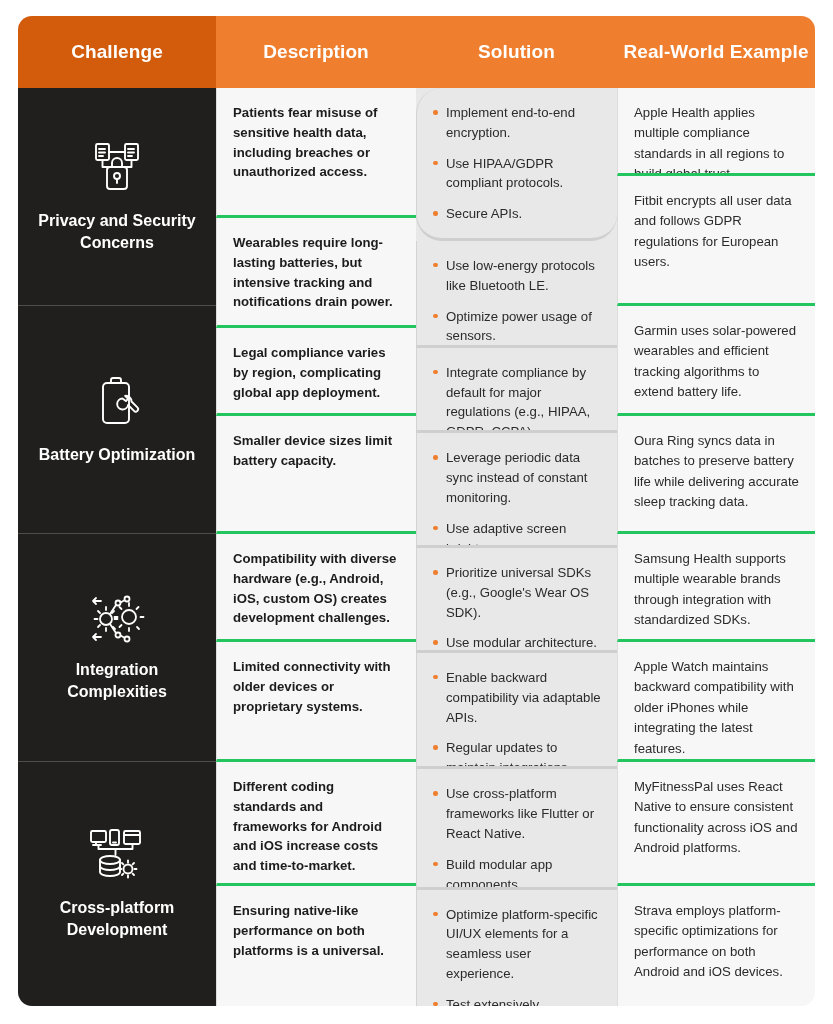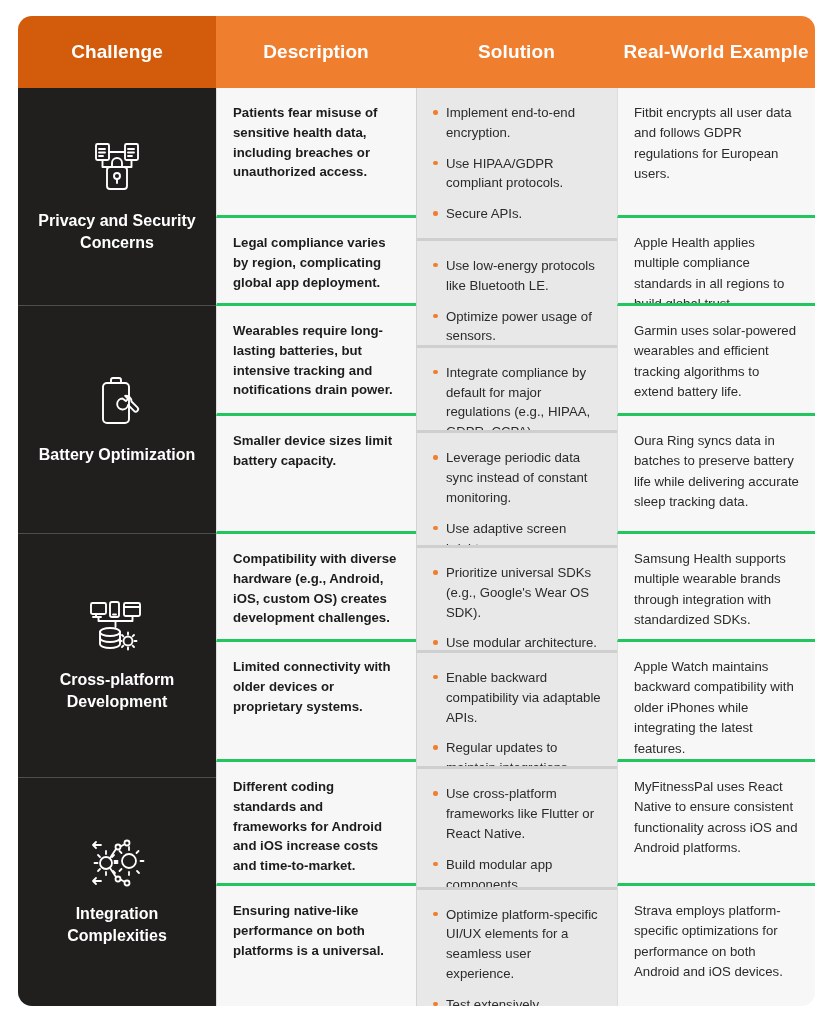--- a/index.html
+++ b/index.html
@@ -141,20 +141,38 @@
         </div>
         <div class="cat-cell" style="height: 228px;">
           <div class="cat-icon">
     <svg width="52" height="56" viewBox="0 0 52 56" fill="none" stroke="#fff" stroke-width="1.9" stroke-linecap="round" stroke-linejoin="round">
       <rect x="12" y="9" width="26" height="40" rx="4"></rect>
       <path d="M20 9V6a2 2 0 0 1 2-2h6a2 2 0 0 1 2 2v3"></path>
       <path d="M31.5 24.5a5.5 5.5 0 1 0 5.6 6.4l5.9 5.9a2.4 2.4 0 0 0 3.4-3.4l-5.9-5.9a5.5 5.5 0 0 0-6.4-5.6l3 3-2.2 2.2-3.4-2.6z"></path>
     </svg>
           </div>
           <div class="cat-label">Battery Optimization</div>
+        </div>
+        <div class="cat-cell" style="height: 228px;">
+          <div class="cat-icon">
+    <svg width="60" height="52" viewBox="0 0 60 52" fill="none" stroke="#fff" stroke-width="1.8" stroke-linecap="round" stroke-linejoin="round">
+      <path d="M14 8h-8l3-3M6 8l3 3"></path>
+      <path d="M14 44h-8l3-3M6 44l3 3"></path>
+      <circle cx="19" cy="26" r="6"></circle>
+      <path d="M19 17v-3M19 38v-3M10.5 26h-3M30.5 26h-3M13 20l-2-2M26 34l2 2M25 20l2-2M13 32l-2 2"></path>
+      <circle cx="42" cy="24" r="7"></circle>
+      <path d="M42 13v-3M42 38v-3M53.5 24h3M30.5 24h-3M34.5 16l-2-2M50 34l2 2M49.5 16l2-2M34.5 32l-2 2"></path>
+      <circle cx="31" cy="10" r="2.5"></circle>
+      <circle cx="40" cy="6" r="2.5"></circle>
+      <circle cx="31" cy="42" r="2.5"></circle>
+      <circle cx="40" cy="46" r="2.5"></circle>
+      <path d="M23 21l6-9M33.5 9.5l4-2.3M23 31l6 9M33.5 42.5l4 2.3"></path>
+    </svg>
+          </div>
+          <div class="cat-label">Integration Complexities</div>
         </div>
         <div class="cat-cell" style="height: 244px;">
           <div class="cat-icon">
     <svg width="58" height="56" viewBox="0 0 58 56" fill="none" stroke="#fff" stroke-width="1.9" stroke-linecap="round" stroke-linejoin="round">
       <rect x="3" y="4" width="15" height="11" rx="1.5"></rect>
       <path d="M8 15v3M5 18h8"></path>
       <rect x="22" y="3" width="9" height="15" rx="2"></rect>
       <path d="M25 15.5h3"></path>
       <rect x="36" y="4" width="16" height="13" rx="1.5"></rect>
       <path d="M36 8h16"></path>
@@ -162,67 +180,49 @@
       <path d="M27.5 22v6"></path>
       <ellipse cx="22" cy="33" rx="10" ry="4"></ellipse>
       <path d="M12 33v6c0 2.2 4.5 4 10 4s10-1.8 10-4v-6"></path>
       <path d="M12 39v6c0 2.2 4.5 4 10 4s10-1.8 10-4v-6"></path>
       <circle cx="40" cy="42" r="4.5"></circle>
       <path d="M40 35.5v-2M40 50.5v-2M46.5 42h2M31.5 42h2M44.6 37.4l1.4-1.4M34 48l1.4-1.4M44.6 46.6l1.4 1.4M34 36l1.4 1.4"></path>
     </svg>
           </div>
           <div class="cat-label">Cross-platform Development</div>
         </div>
-        <div class="cat-cell" style="height: 228px;">
-          <div class="cat-icon">
-    <svg width="60" height="52" viewBox="0 0 60 52" fill="none" stroke="#fff" stroke-width="1.8" stroke-linecap="round" stroke-linejoin="round">
-      <path d="M14 8h-8l3-3M6 8l3 3"></path>
-      <path d="M14 44h-8l3-3M6 44l3 3"></path>
-      <circle cx="19" cy="26" r="6"></circle>
-      <path d="M19 17v-3M19 38v-3M10.5 26h-3M30.5 26h-3M13 20l-2-2M26 34l2 2M25 20l2-2M13 32l-2 2"></path>
-      <circle cx="42" cy="24" r="7"></circle>
-      <path d="M42 13v-3M42 38v-3M53.5 24h3M30.5 24h-3M34.5 16l-2-2M50 34l2 2M49.5 16l2-2M34.5 32l-2 2"></path>
-      <circle cx="31" cy="10" r="2.5"></circle>
-      <circle cx="40" cy="6" r="2.5"></circle>
-      <circle cx="31" cy="42" r="2.5"></circle>
-      <circle cx="40" cy="46" r="2.5"></circle>
-      <path d="M23 21l6-9M33.5 9.5l4-2.3M23 31l6 9M33.5 42.5l4 2.3"></path>
-    </svg>
-          </div>
-          <div class="cat-label">Integration Complexities</div>
-        </div>
       </div>
     <div class="col-text col-description" id="col-description">
         <div class="cell" style="height: 130px;">
           <div class="desc-text">Patients fear misuse of sensitive health data, including breaches or unauthorized access.</div>
         </div>
+        <div class="cell" style="height: 110px;">
+          <div class="desc-text">Wearables require long-lasting batteries, but intensive tracking and notifications drain power.</div>
+        </div>
         <div class="cell" style="height: 88px;">
           <div class="desc-text">Legal compliance varies by region, complicating global app deployment.</div>
         </div>
-        <div class="cell" style="height: 110px;">
-          <div class="desc-text">Wearables require long-lasting batteries, but intensive tracking and notifications drain power.</div>
-        </div>
         <div class="cell" style="height: 118px;">
           <div class="desc-text">Smaller device sizes limit battery capacity.</div>
         </div>
         <div class="cell" style="height: 108px;">
           <div class="desc-text">Compatibility with diverse hardware (e.g., Android, iOS, custom OS) creates development challenges.</div>
         </div>
         <div class="cell" style="height: 120px;">
           <div class="desc-text">Limited connectivity with older devices or proprietary systems.</div>
         </div>
         <div class="cell" style="height: 124px;">
           <div class="desc-text">Different coding standards and frameworks for Android and iOS increase costs and time-to-market.</div>
         </div>
         <div class="cell" style="height: 120px;">
           <div class="desc-text">Ensuring native-like performance on both platforms is a universal.</div>
         </div>
       </div>
     <div class="col-text col-solution" id="col-solution">
-        <div class="cell" style="height: 158px;">
+        <div class="cell" style="height: 158px; border-radius: 26px;">
           <ul class="bullets">
             <li>Implement end-to-end encryption.</li>
             <li>Use HIPAA/GDPR compliant protocols.</li>
             <li>Secure APIs.</li>
           </ul>
         </div>
         <div class="cell" style="height: 110px;">
           <ul class="bullets">
             <li>Use low-energy protocols like Bluetooth LE.</li>
             <li>Optimize power usage of sensors.</li>
@@ -258,26 +258,26 @@
           </ul>
         </div>
         <div class="cell" style="height: 120px;">
           <ul class="bullets">
             <li>Optimize platform-specific UI/UX elements for a seamless user experience.</li>
             <li>Test extensively.</li>
           </ul>
         </div>
       </div>
     <div class="col-text col-example" id="col-example">
+        <div class="cell" style="height: 88px;">
+          <div class="plain-text">Apple Health applies multiple compliance standards in all regions to build global trust.</div>
+        </div>
         <div class="cell" style="height: 130px;">
           <div class="plain-text">Fitbit encrypts all user data and follows GDPR regulations for European users.</div>
         </div>
-        <div class="cell" style="height: 88px;">
-          <div class="plain-text">Apple Health applies multiple compliance standards in all regions to build global trust.</div>
-        </div>
         <div class="cell" style="height: 110px;">
           <div class="plain-text">Garmin uses solar-powered wearables and efficient tracking algorithms to extend battery life.</div>
         </div>
         <div class="cell" style="height: 118px;">
           <div class="plain-text">Oura Ring syncs data in batches to preserve battery life while delivering accurate sleep tracking data.</div>
         </div>
         <div class="cell" style="height: 108px;">
           <div class="plain-text">Samsung Health supports multiple wearable brands through integration with standardized SDKs.</div>
         </div>
         <div class="cell" style="height: 120px;">

